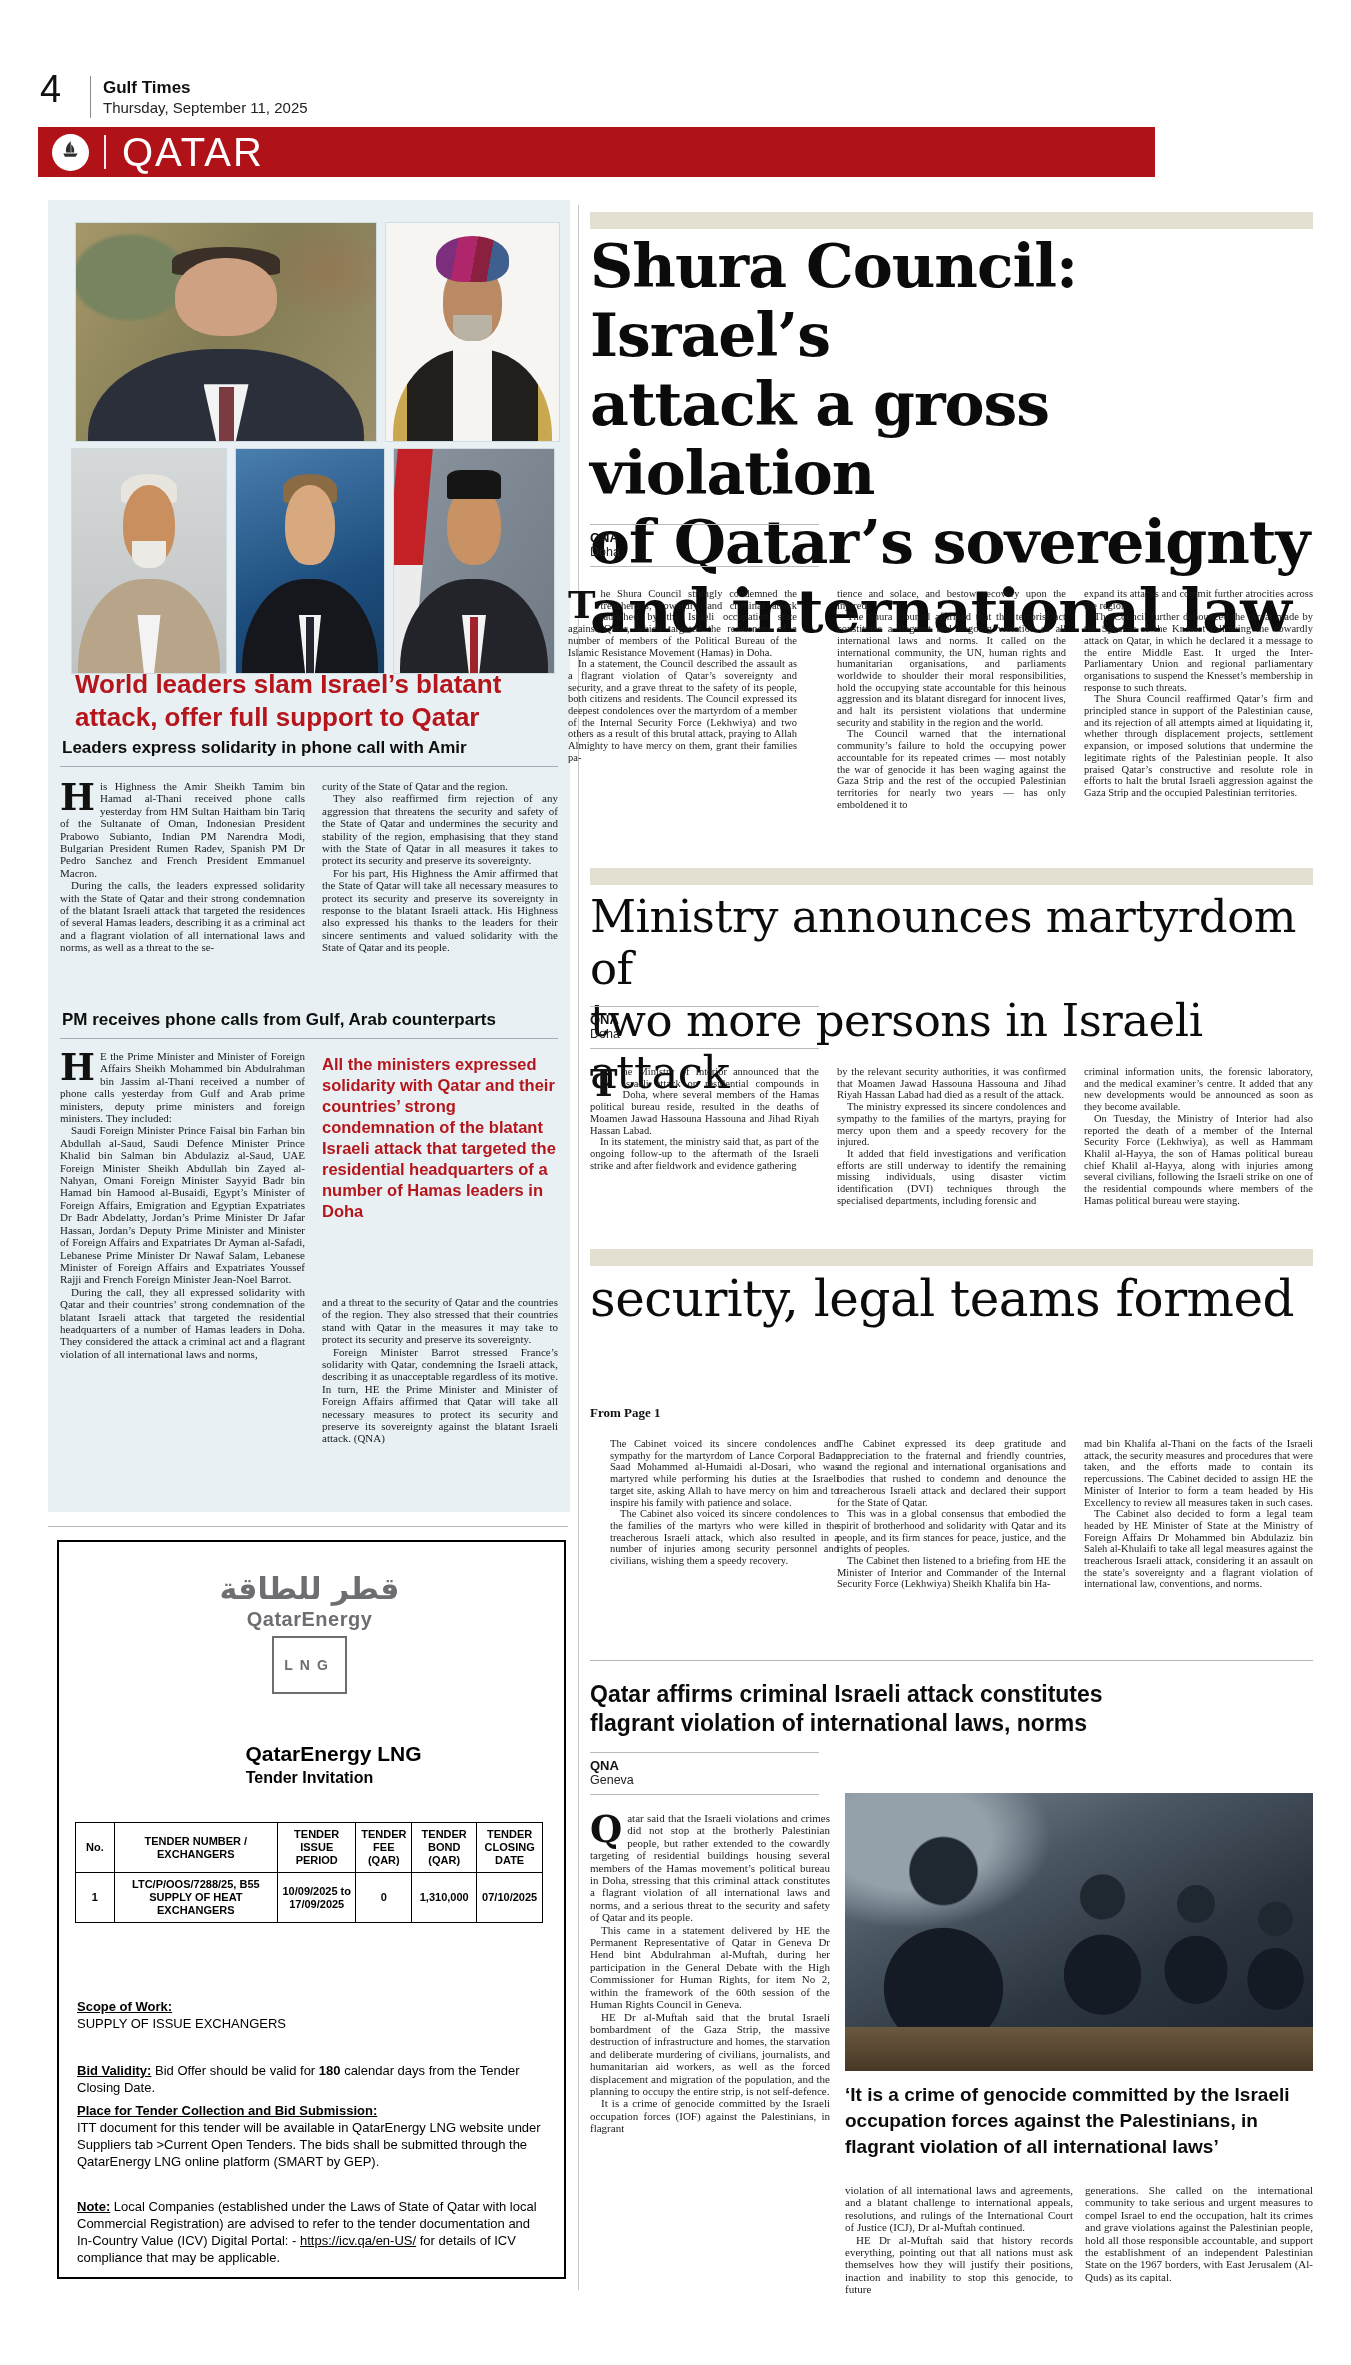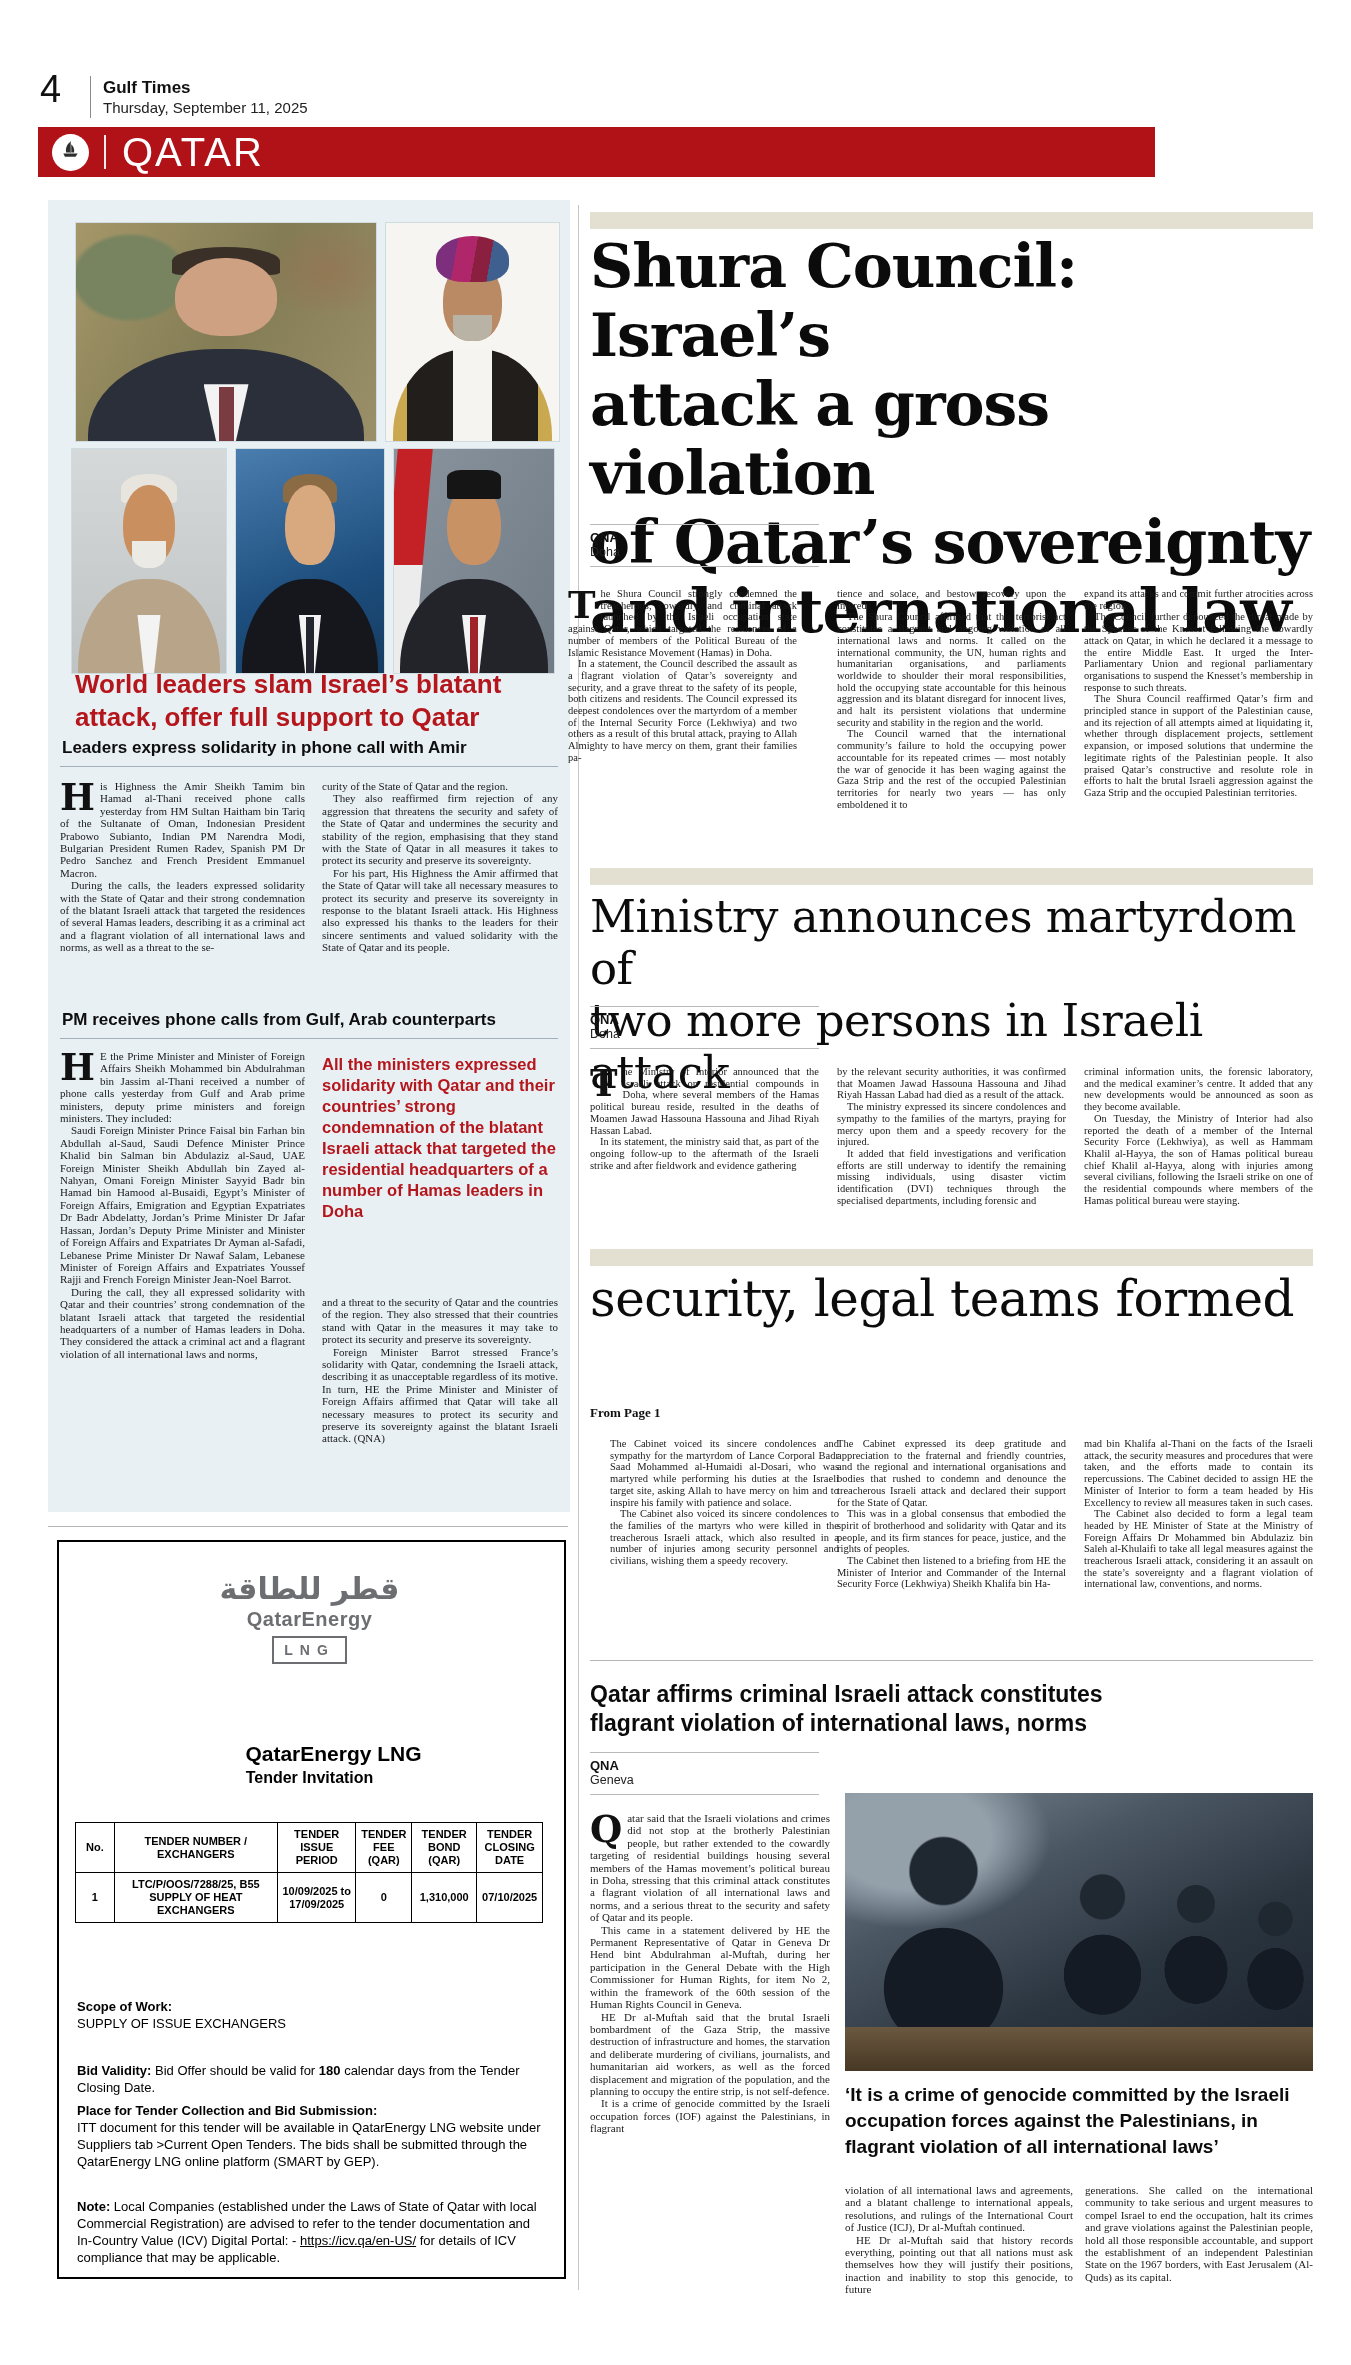--- a/index.html
+++ b/index.html
@@ -62,29 +62,29 @@
   #pm-c2{left:322px;top:1296px;width:236px;}
 
   #left-rule{left:48px;top:1526px;width:520px;height:1px;background:#b5b5b5;}
 
   
   #adbox{left:57px;top:1540px;width:505px;height:735px;background:#fff;border:2px solid #000;
          font-family:"Liberation Sans",sans-serif;}
   #ad-logo{left:57px;top:1572px;width:505px;text-align:center;color:#6d6e71;}
   #ad-logo-ar{font:700 30px/34px "DejaVu Sans",sans-serif;}
   #ad-logo-en{font:700 20px/26px "Liberation Sans",sans-serif;letter-spacing:.5px;}
-  #ad-logo-lng{display:inline-block;margin-top:4px;border:2px solid #6d6e71;padding:3px 10px;
+  #ad-logo-lng{display:inline-block;margin-top:4px;border:2px solid #6d6e71;padding:18px 10px;
                font:700 14px/18px "Liberation Sans",sans-serif;letter-spacing:7px;}
   #ad-title{left:57px;top:1742px;width:505px;text-align:center;font:700 21px/24px "Liberation Sans",sans-serif;color:#000;margin-left:24px;}
   #ad-subtitle{left:57px;top:1768px;width:505px;text-align:center;font:700 16px/20px "Liberation Sans",sans-serif;color:#000;}
   #ad-tablewrap{left:75px;top:1822px;width:468px;}
   .ad-table{border-collapse:collapse;width:100%;font:700 11px/13px "Liberation Sans",sans-serif;color:#000;text-align:center;}
   .ad-table th,.ad-table td{border:1.5px solid #000;padding:5px 3px;vertical-align:middle;}
   .ad-p{position:absolute;left:77px;width:466px;font:13px/17px "Liberation Sans",sans-serif;color:#000;text-align:left;}
-  .ad-label{font-weight:700;}
+  .ad-label{font-weight:700;text-decoration:underline;}
   #ad-scope{top:1998px;}
   #ad-bid{top:2062px;}
   #ad-place{top:2102px;}
   #ad-note{top:2198px;}
   #ad-note a{color:#000;}
 
   
   #vdivider{left:578px;top:205px;width:1px;height:2085px;background:#c6c6c6;}
 
   

